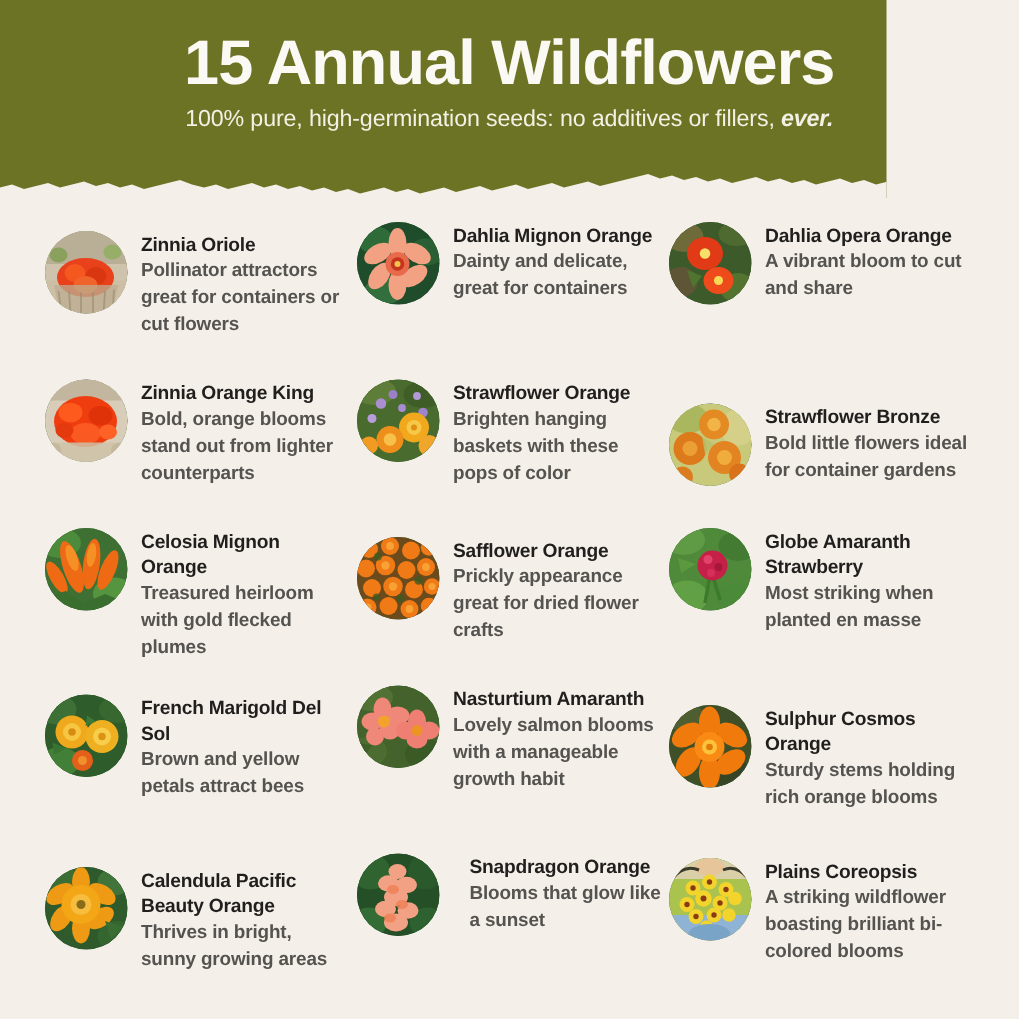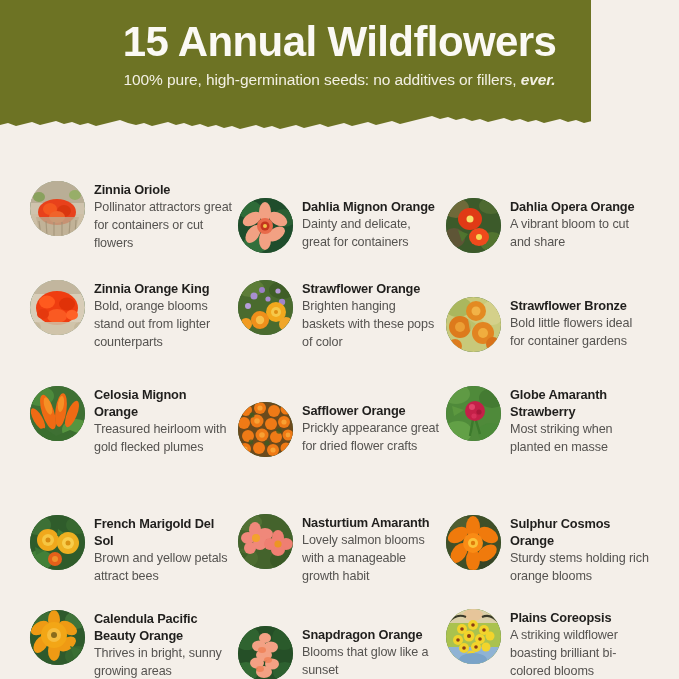--- a/index.html
+++ b/index.html
@@ -83,21 +83,21 @@
     flex-wrap: wrap;
     align-content: flex-start;
   }
   .row {
     display: flex;
     width: 679px;
   }
   .col {
     width: 203px;
     display: flex;
-    align-items: flex-end;
+    align-items: flex-start;
     box-sizing: border-box;
   }
   .col.c1 { margin-left: 30px; }
   .col.c2 { margin-left: 5px; }
   .col.c3 { margin-left: 5px; }
 
   .item {
     display: flex;
     align-items: flex-start;
   }
@@ -121,21 +121,21 @@
     color: #201f1d;
     font-size: 12.8px;
     font-weight: bold;
     line-height: 1.32;
     letter-spacing: -0.15px;
     margin: 0;
   }
   .item-desc {
     color: #555350;
     font-size: 12.6px;
-    font-weight: normal;
+    font-weight: bold;
     line-height: 1.42;
     letter-spacing: -0.1px;
     margin: 0;
   }
 
   
   .r1 .c1 .item { margin-top: 6px; }
   .r1 .c2 .item { margin-top: 0px; }
   .r1 .c3 .item { margin-top: 0px; }
 
@@ -145,27 +145,27 @@
 
   .r3 .c1 .item { margin-top: 0px; }
   .r3 .c2 .item { margin-top: 6px; }
   .r3 .c3 .item { margin-top: 0px; }
 
   .r4 .c1 .item { margin-top: 6px; }
   .r4 .c2 .item { margin-top: 0px; }
   .r4 .c3 .item { margin-top: 13px; }
 
   .r5 .c1 .item { margin-top: 16px; }
-  .r5 .c2 .item { margin-top: 7px; }
+  .r5 .c2 .item { margin-top: 7px; gap: 11px; }
   .r5 .c3 .item { margin-top: 10px; }
 
   .row.r1 { height: 105px; }
   .row.r2 { height: 99px; }
   .row.r3 { height: 105px; }
-  .row.r4 { height: 105px; margin-top: 24px; }
+  .row.r4 { height: 105px; }
   .row.r5 { height: 95px; }
 </style>
 </head>
 <body>
 
 <div id="page">
 
   <div class="header">
     <div class="header-inner">
       <div class="header-title">15 Annual Wildflowers</div>

